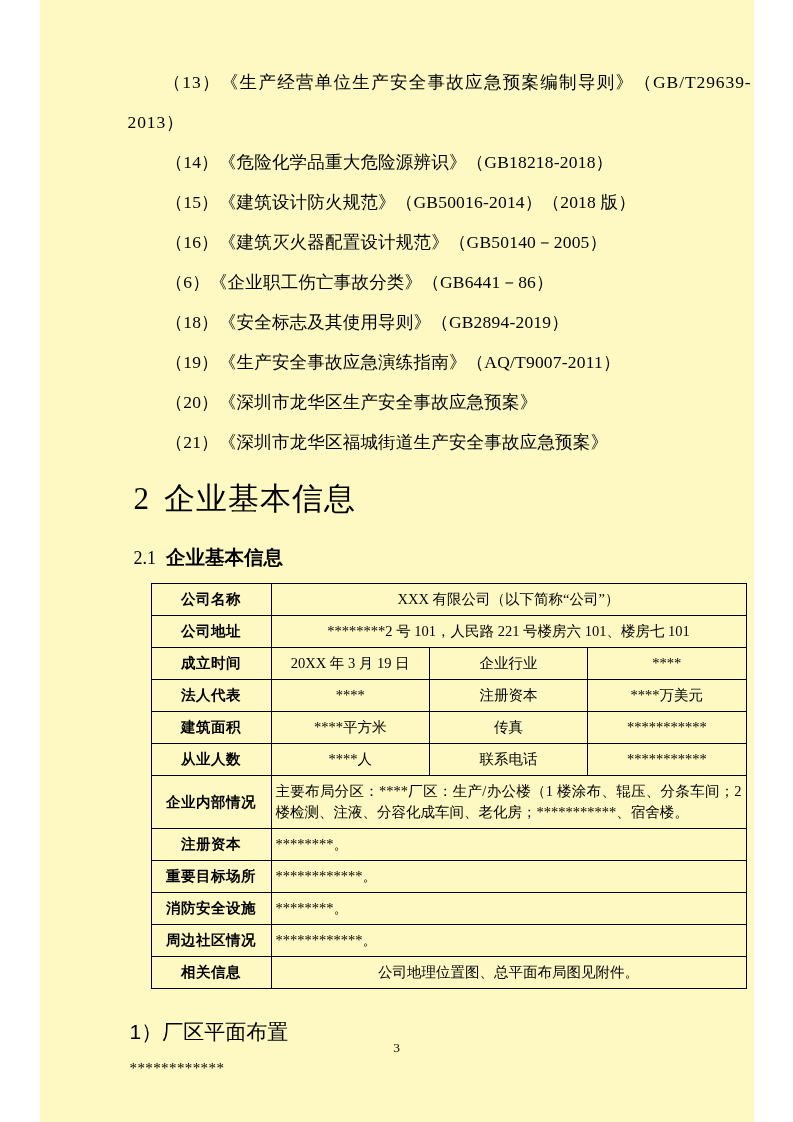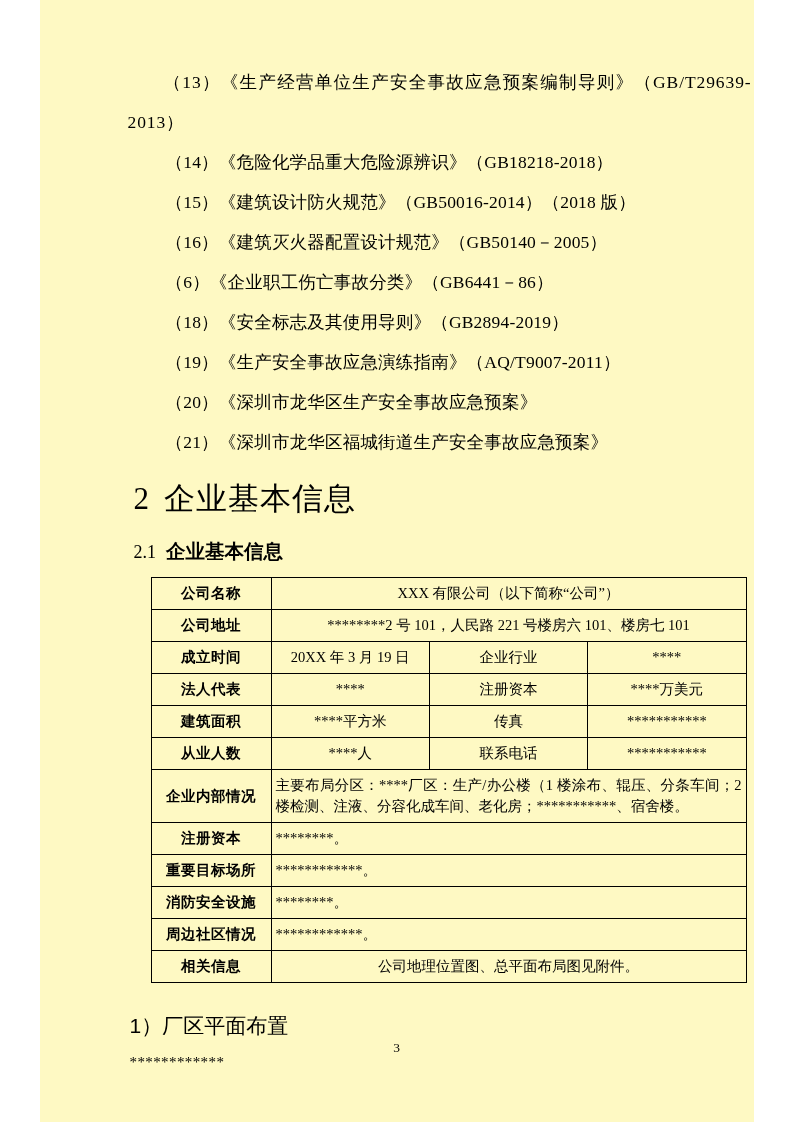--- a/index.html
+++ b/index.html
@@ -58,21 +58,21 @@
     letter-spacing: 1px;
   }
   .h1 .h1-num {
     margin-right: 14px;
   }
   .h2 {
     font-family: "Liberation Sans", "DejaVu Sans", sans-serif;
     font-size: 19.5px;
     font-weight: bold;
     line-height: 30px;
-    margin: 14px 0 10px 6px;
+    margin: 20px 0 10px 6px;
   }
   .h2 .h2-num {
     font-family: "Liberation Serif", "DejaVu Serif", serif;
     font-weight: normal;
     margin-right: 10px;
     font-size: 18px;
   }
   .h3 {
     font-family: "Liberation Sans", "DejaVu Sans", sans-serif;
     font-size: 21px;

